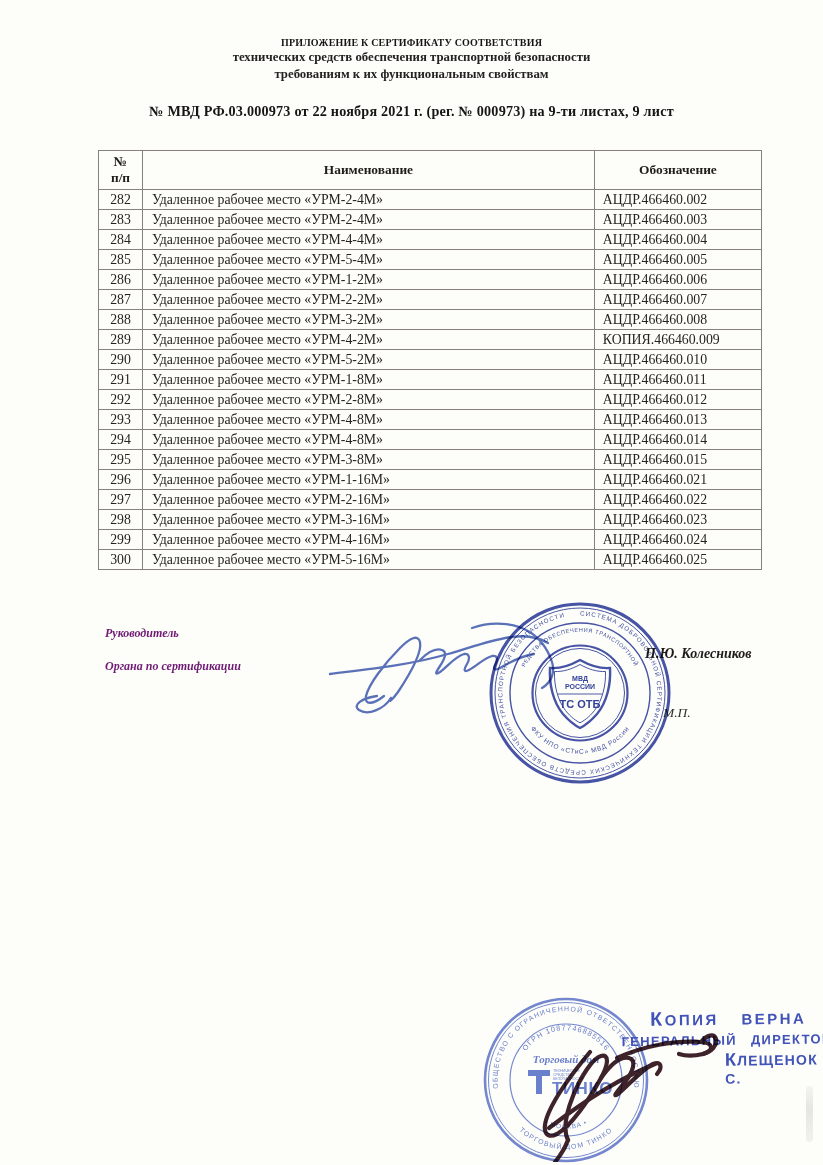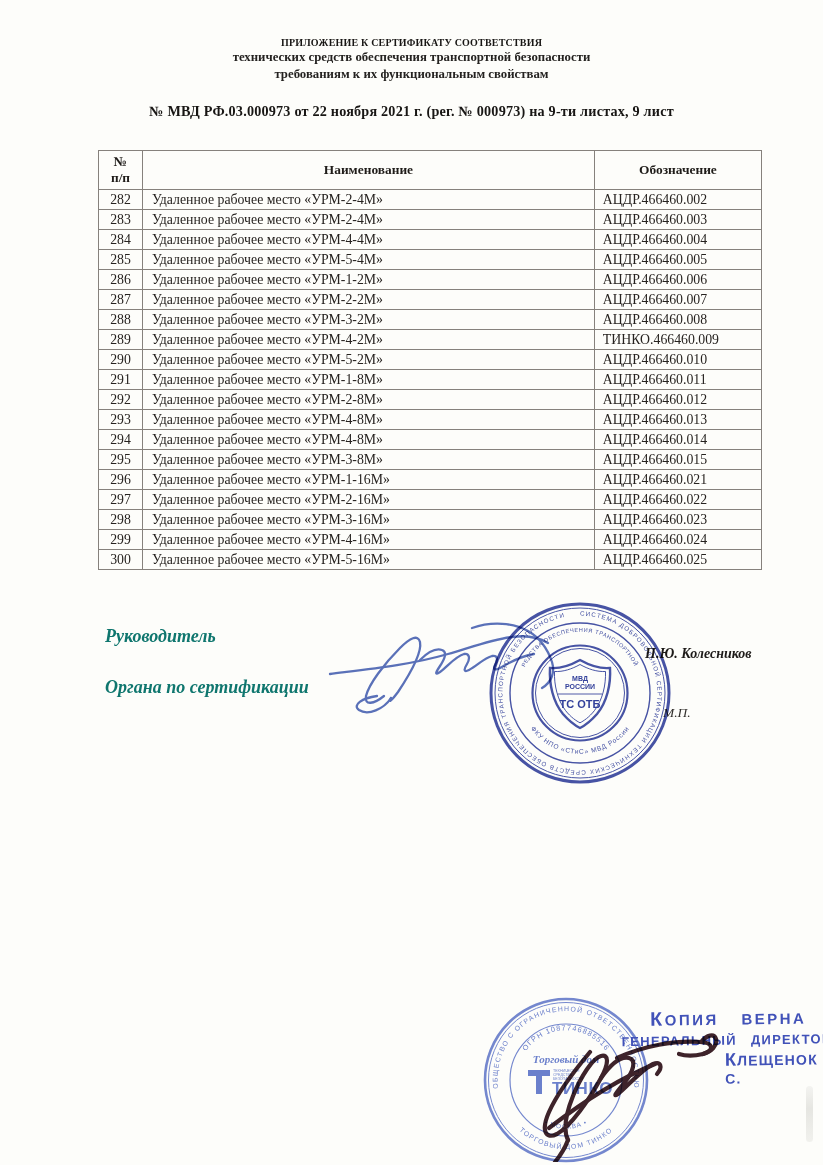--- a/index.html
+++ b/index.html
@@ -24,21 +24,21 @@
   table.cert { border-collapse:collapse; position:absolute; left:98px; top:150px; width:664px;
                font-size:13.8px; color:#26221f; }
   table.cert th, table.cert td { border:1.5px solid #86817c; padding:0; }
   table.cert th { height:38px; font-size:13.4px; font-weight:bold; text-align:center; line-height:16px; color:#1f1c19; }
   table.cert td { height:19px; line-height:19px; }
   .col-num  { width:44px;  text-align:center; }
   .col-name { width:458px; text-align:left; padding-left:9px !important; }
   .col-des  { width:160px; text-align:left; padding-left:8px !important; }
 
   
-  .role { font-weight:bold; font-style:italic; font-size:18px; color:#0f766e; }
+  .role { font-weight:bold; font-style:italic; font-size:12px; color:#701a75; }
   .signer-name { font-weight:bold; font-style:italic; font-size:14px; color:#1d1a18; }
   .seal-note { font-style:italic; font-size:13.5px; color:#33302d; }
 
   svg.ink { mix-blend-mode:multiply; }
 
   
   .copy-stamp { font-family:"Liberation Sans", sans-serif; color:#4152b8; transform:rotate(-0.8deg); }
   .copy-line1 { position:absolute; left:636px; top:1011px; font-size:15px; font-weight:bold;
                 letter-spacing:2.5px; word-spacing:16px; }
   .copy-line2 { position:absolute; left:607px; top:1037px; font-size:13px; font-weight:bold;
@@ -104,21 +104,21 @@
         <td class="col-des">АЦДР.466460.007</td>
       </tr>
       <tr>
         <td class="col-num">288</td>
         <td class="col-name">Удаленное рабочее место «УРМ-3-2М»</td>
         <td class="col-des">АЦДР.466460.008</td>
       </tr>
       <tr>
         <td class="col-num">289</td>
         <td class="col-name">Удаленное рабочее место «УРМ-4-2М»</td>
-        <td class="col-des">ТИНКО.466460.009</td>
+        <td class="col-des">КОПИЯ.466460.009</td>
       </tr>
       <tr>
         <td class="col-num">290</td>
         <td class="col-name">Удаленное рабочее место «УРМ-5-2М»</td>
         <td class="col-des">АЦДР.466460.010</td>
       </tr>
       <tr>
         <td class="col-num">291</td>
         <td class="col-name">Удаленное рабочее место «УРМ-1-8М»</td>
         <td class="col-des">АЦДР.466460.011</td>
@@ -165,21 +165,21 @@
       </tr>
       <tr>
         <td class="col-num">300</td>
         <td class="col-name">Удаленное рабочее место «УРМ-5-16М»</td>
         <td class="col-des">АЦДР.466460.025</td>
       </tr>
     </tbody>
 </table>
 
 <div class="abs role" style="left:105px; top:626px;">Руководитель</div>
-<div class="abs role" style="left:105px; top:677px;font-style:italic;">Органа по сертификации</div>
+<div class="abs role" style="left:105px; top:659px;font-style:italic;">Органа по сертификации</div>
 <div class="abs signer-name" style="left:645px; top:646px;">П.Ю. Колесников</div>
 <div class="abs seal-note" style="left:663px; top:705px;">М.П.</div>
 
 <svg class="abs ink" style="left:322px; top:608px;" width="270" height="120" viewBox="0 0 270 120">
   <g fill="none" stroke="#4e66b7" stroke-width="2.3" stroke-linecap="round" opacity="0.92">
     <path d="M 8,66 C 48,61 88,57 126,46 C 150,39 172,31 190,29 C 204,27 216,29 226,35"></path>
     <path d="M 62,88 C 52,96 42,98 44,88 C 47,76 62,56 78,40 C 88,30 96,26 98,34 C 100,44 88,66 76,84 C 70,92 66,96 69,90"></path>
     <path d="M 69,90 C 62,101 46,108 37,102 C 30,97 40,90 55,88"></path>
     <path d="M 98,52 C 106,44 114,40 120,42 C 126,44 122,52 118,58 C 114,64 112,68 118,64 C 126,58 134,48 142,46 C 148,45 148,51 145,56 C 142,61 141,65 147,62 C 155,58 162,50 170,48 C 176,47 176,52 173,57 C 171,61 172,63 178,60 C 188,54 200,48 212,46"></path>
     <path d="M 150,20 C 170,13 192,15 206,23 C 218,30 226,42 230,54 C 233,64 230,74 220,80"></path>

